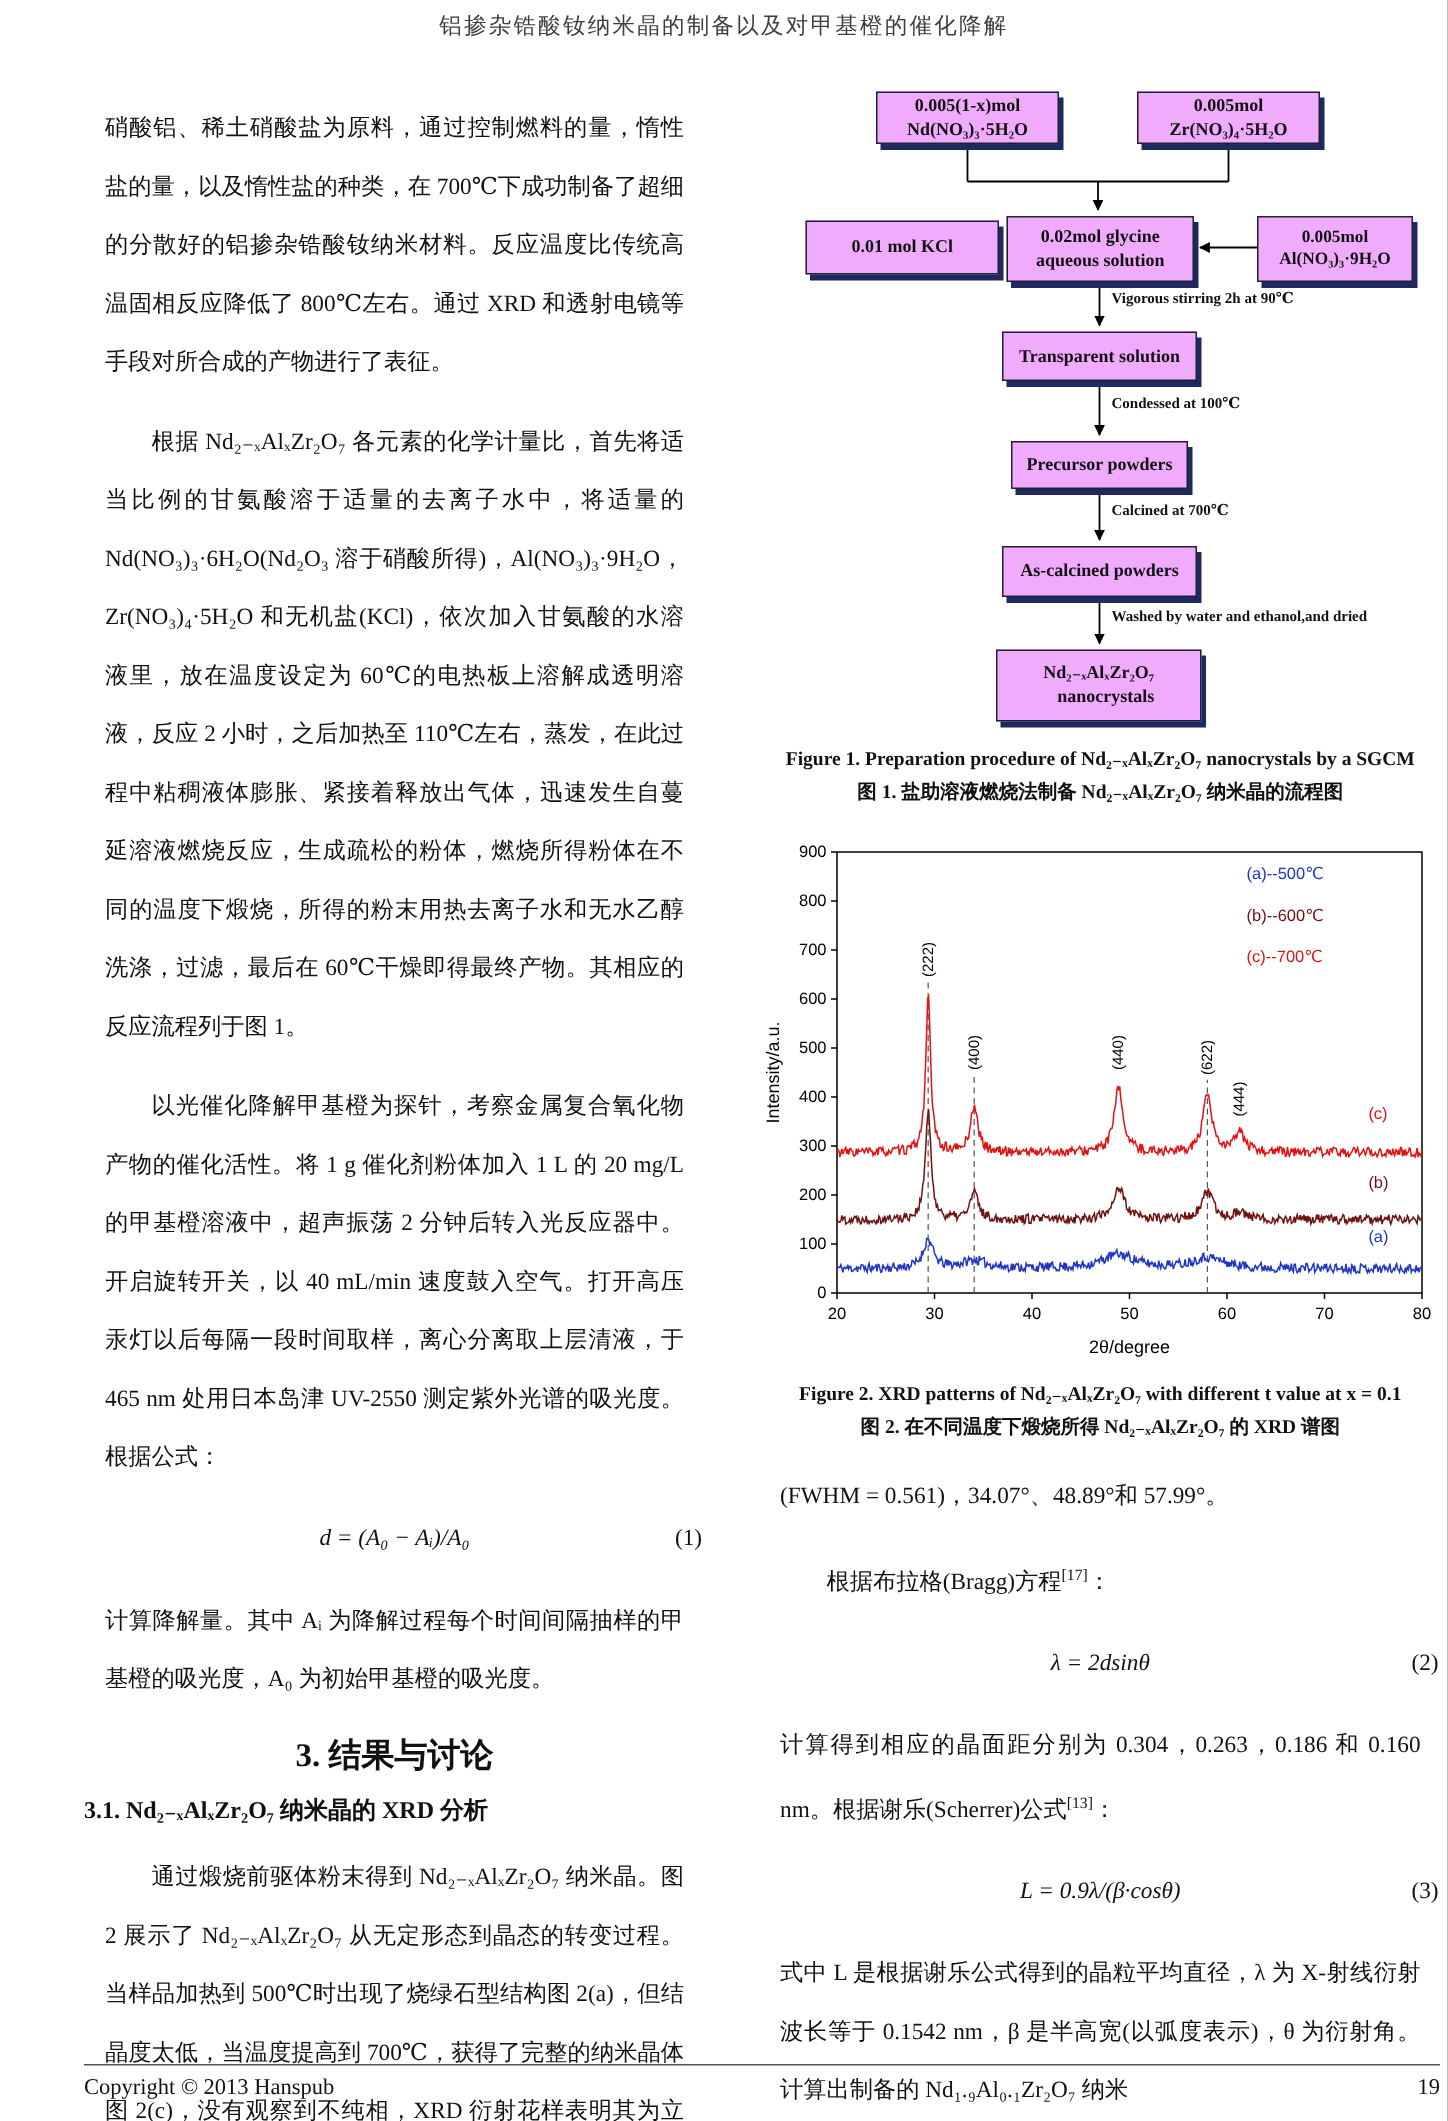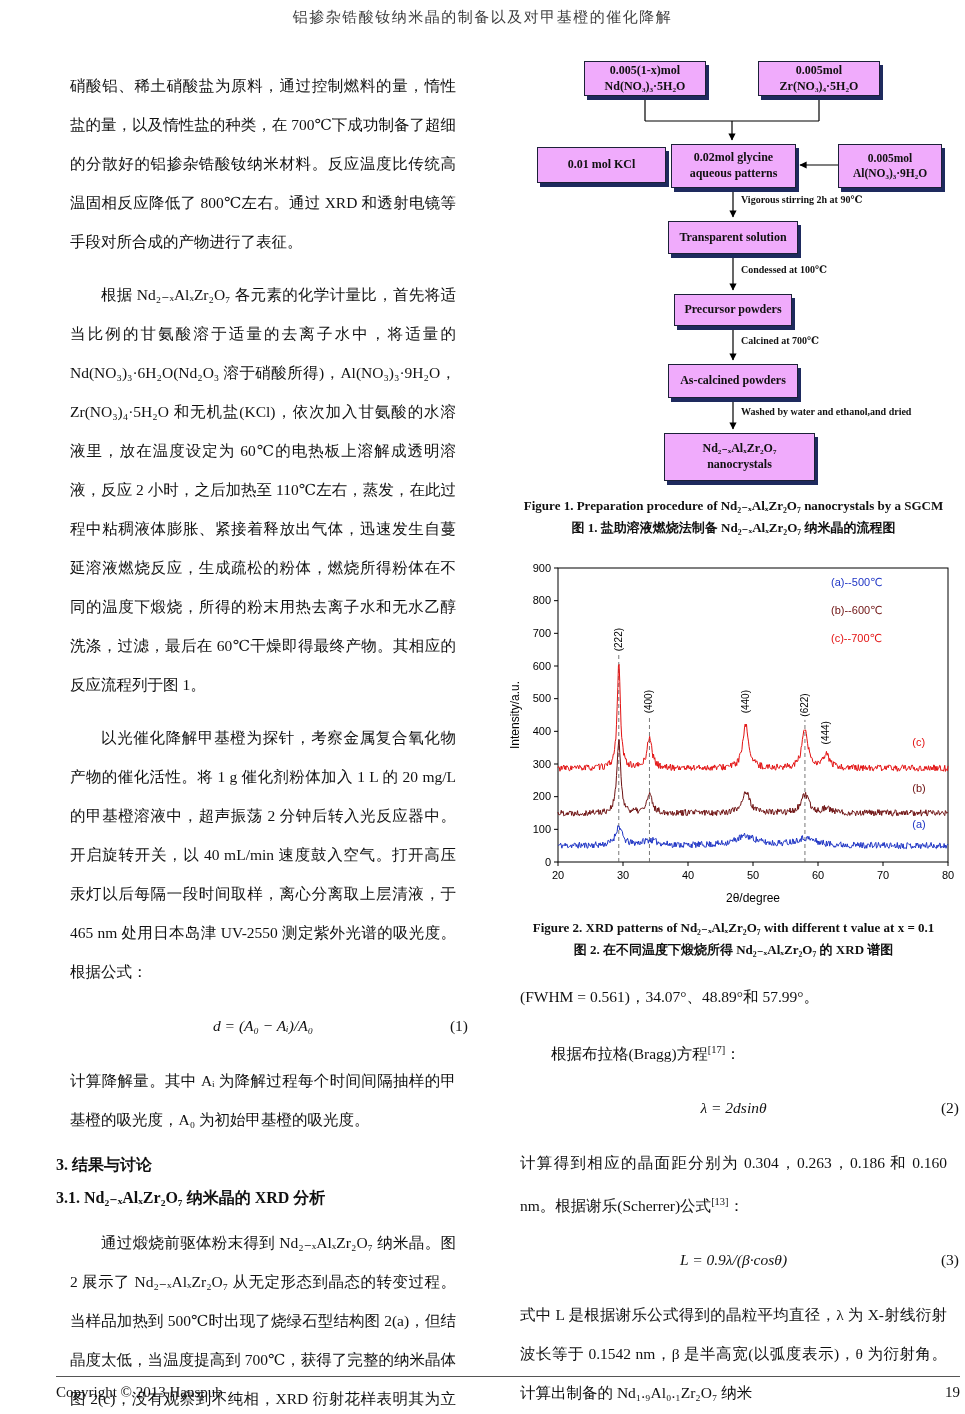--- a/index.html
+++ b/index.html
@@ -12,21 +12,21 @@
     position:absolute; top:8px; left:0; width:100%;
     text-align:center; font-size:15px; color:#3d3d3d; letter-spacing:1.5px;
   }
   .col-left  { position:absolute; left:56px;  top:52px; width:414px; }
   .col-right { position:absolute; left:506px; top:52px; width:455px; }
   .body-text { font-size:15.5px; line-height:39px; text-align:justify; margin:14px; }
   .indent { text-indent:2em; }
   .formula-row { position:relative; text-align:center; font-size:15.5px; line-height:42px; height:42px; }
   .formula { font-style:italic; }
   .formula-num { position:absolute; right:2px; top:0; font-style:normal; }
-  .h-section { font-size:16px; font-weight:bold; margin:16px 0 8px 0; }
+  .h-section { font-size:22px; font-weight:bold; margin:16px 0 8px 0;text-align:center; }
   .h-subsection { font-size:16px; font-weight:bold; margin:12px 0 8px 0; }
   sup.ref { font-size:10.5px; vertical-align:super; }
 
   
   .flowchart { position:relative; width:455px; height:432px; margin:4px 0 8px 0; }
   .fc-lines { position:absolute; left:0; top:0; }
   .fc-box {
     position:absolute; box-sizing:border-box; background:#f0abfc;
     border:1px solid #1c2138; box-shadow:3px 4px 0 0 #1e2a5e;
     display:flex; align-items:center; justify-content:center;
@@ -92,27 +92,27 @@
         <line x1="227" y1="198" x2="227" y2="234" stroke="#000" stroke-width="1.2" marker-end="url(#arrowhead)"></line>
         <line x1="227" y1="270" x2="227" y2="304" stroke="#000" stroke-width="1.2" marker-end="url(#arrowhead)"></line>
         <line x1="227" y1="342" x2="227" y2="373" stroke="#000" stroke-width="1.2" marker-end="url(#arrowhead)"></line>
       </svg>
       <div class="fc-box" style="left:78px; top:5px; width:122px; height:35px;">0.005(1-x)mol
 Nd(NO₃)₃·5H₂O</div>
       <div class="fc-box" style="left:252px; top:5px; width:122px; height:35px;">0.005mol
 Zr(NO₃)₄·5H₂O</div>
       <div class="fc-box" style="left:19px; top:91px; width:129px; height:36px;margin-left:12px;">0.01 mol KCl</div>
       <div class="fc-box" style="left:165px; top:88px; width:125px; height:44px;">0.02mol glycine
-aqueous patterns</div>
+aqueous solution</div>
       <div class="fc-box" style="left:332px; top:88px; width:104px; height:44px; font-size:11.5px;">0.005mol
 Al(NO₃)₃·9H₂O</div>
       <div class="fc-box" style="left:162px; top:165px; width:130px; height:33px;">Transparent solution</div>
       <div class="fc-box" style="left:168px; top:238px; width:118px; height:32px;">Precursor powders</div>
       <div class="fc-box" style="left:162px; top:308px; width:130px; height:34px;">As-calcined powders</div>
-      <div class="fc-box" style="left:158px; top:377px; width:151px; height:48px;">Nd₂₋ₓAlₓZr₂O₇
+      <div class="fc-box" style="left:158px; top:377px; width:137px; height:48px;text-align:right;">Nd₂₋ₓAlₓZr₂O₇
 nanocrystals</div>
       <div class="fc-label" style="left:235px; top:138px;">Vigorous stirring 2h at 90℃</div>
       <div class="fc-label" style="left:235px; top:208px;">Condessed at 100℃</div>
       <div class="fc-label" style="left:235px; top:279px;">Calcined at 700℃</div>
       <div class="fc-label" style="left:235px; top:350px;">Washed by water and ethanol,and dried</div>
     </div>
 
     <div class="fig-caption">
       <div class="cap-en">Figure 1. Preparation procedure of Nd₂₋ₓAlₓZr₂O₇ nanocrystals by a SGCM</div>
       <div class="cap-cn">图 1. 盐助溶液燃烧法制备 Nd₂₋ₓAlₓZr₂O₇ 纳米晶的流程图</div>

